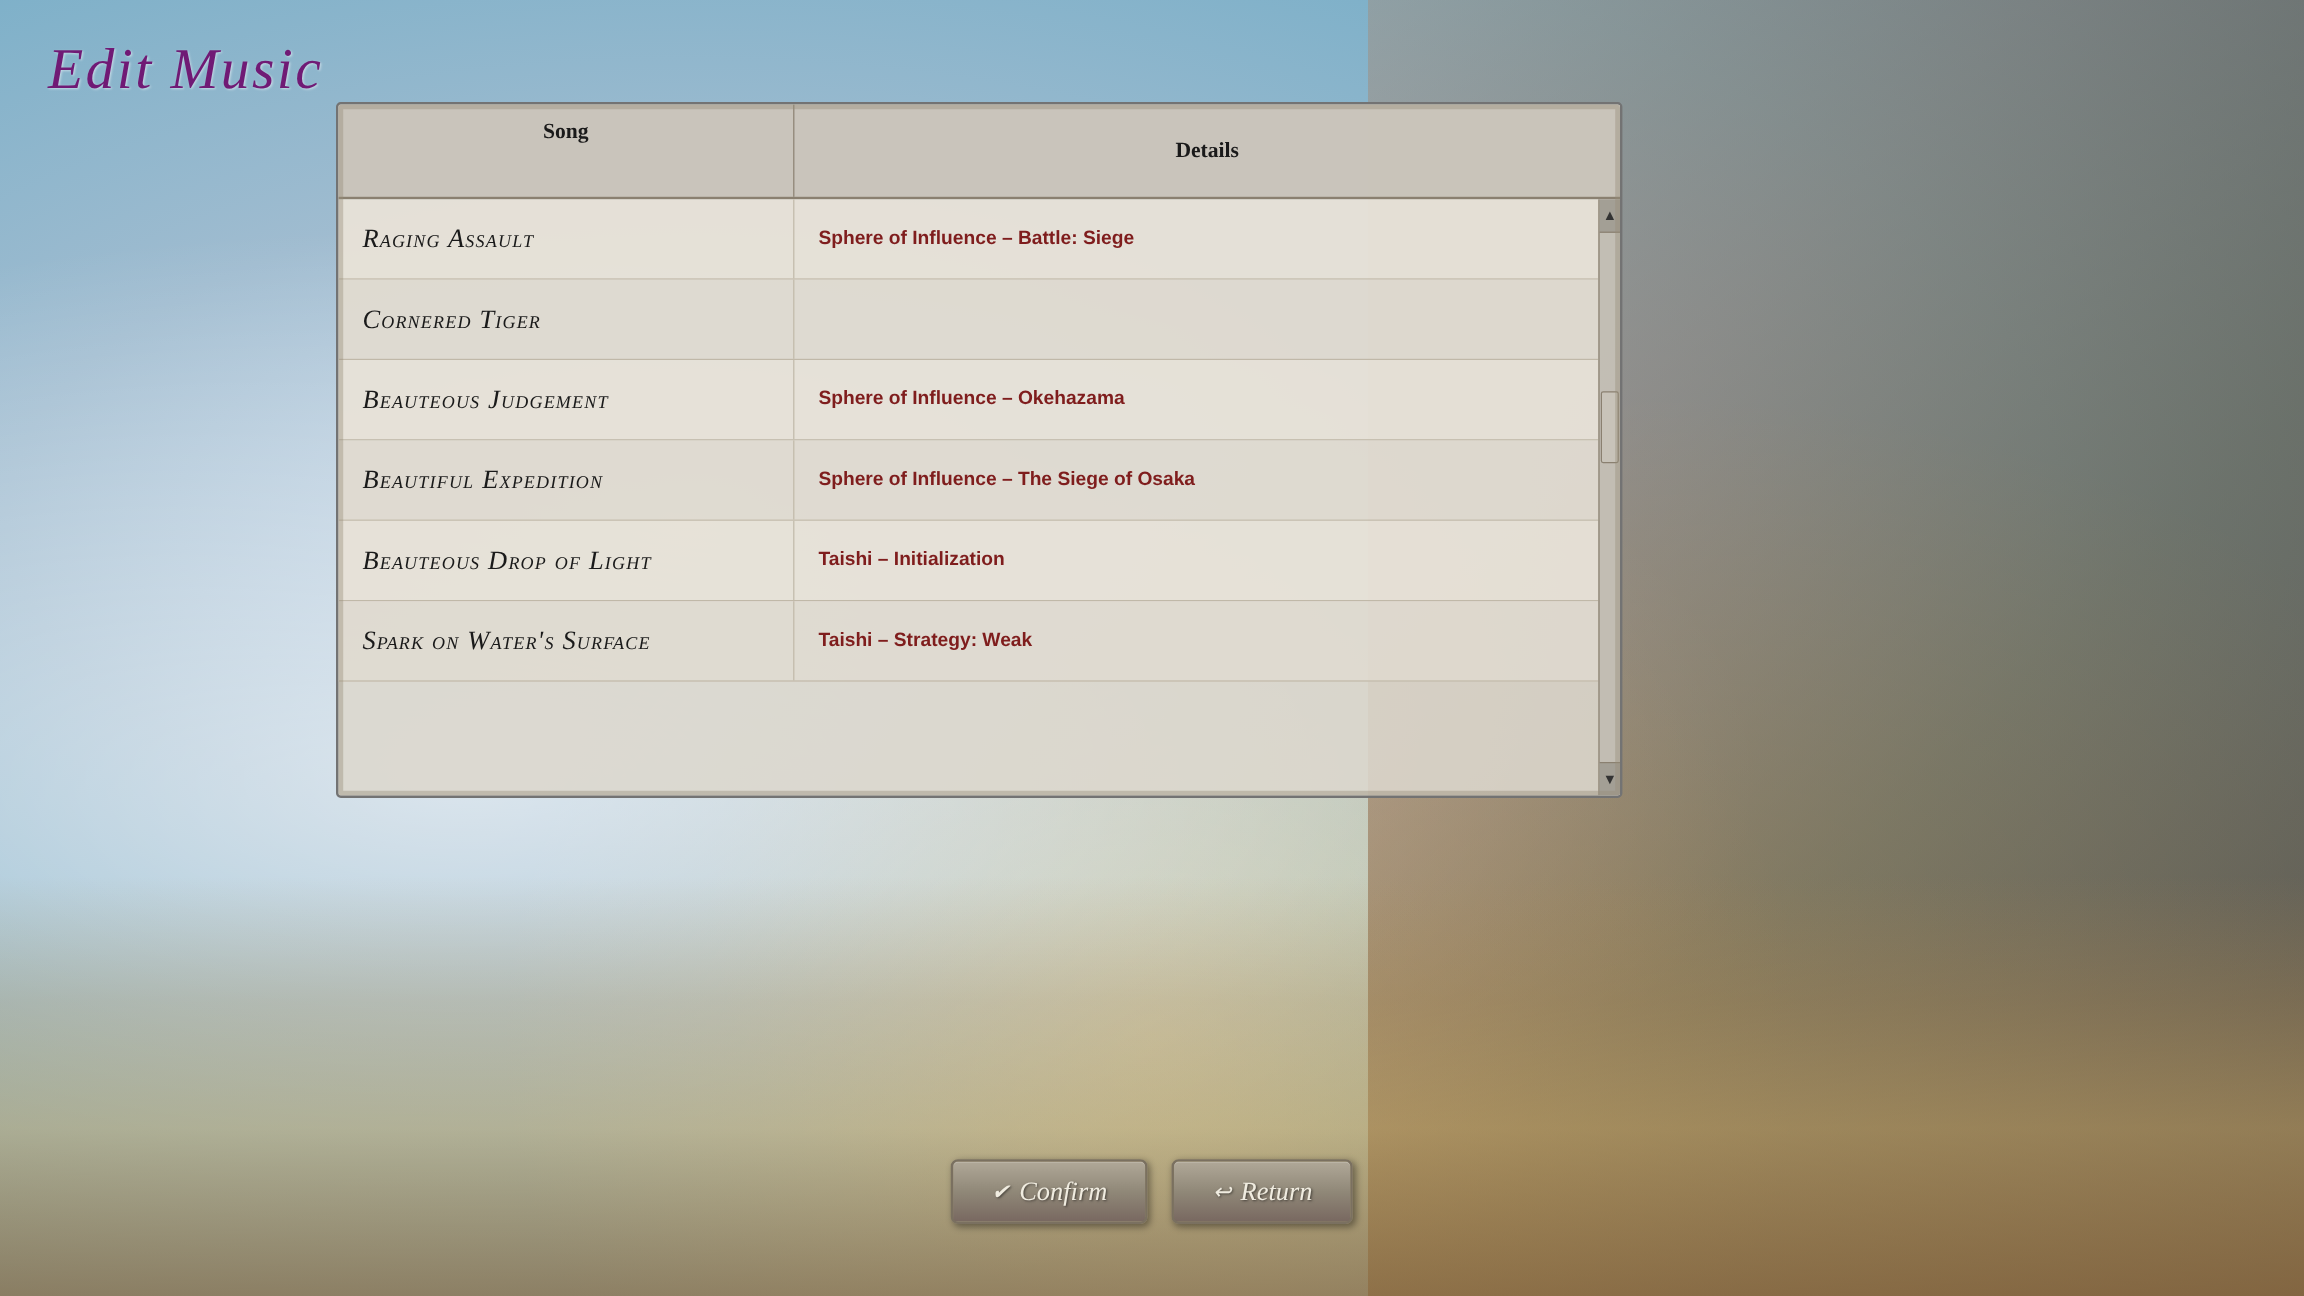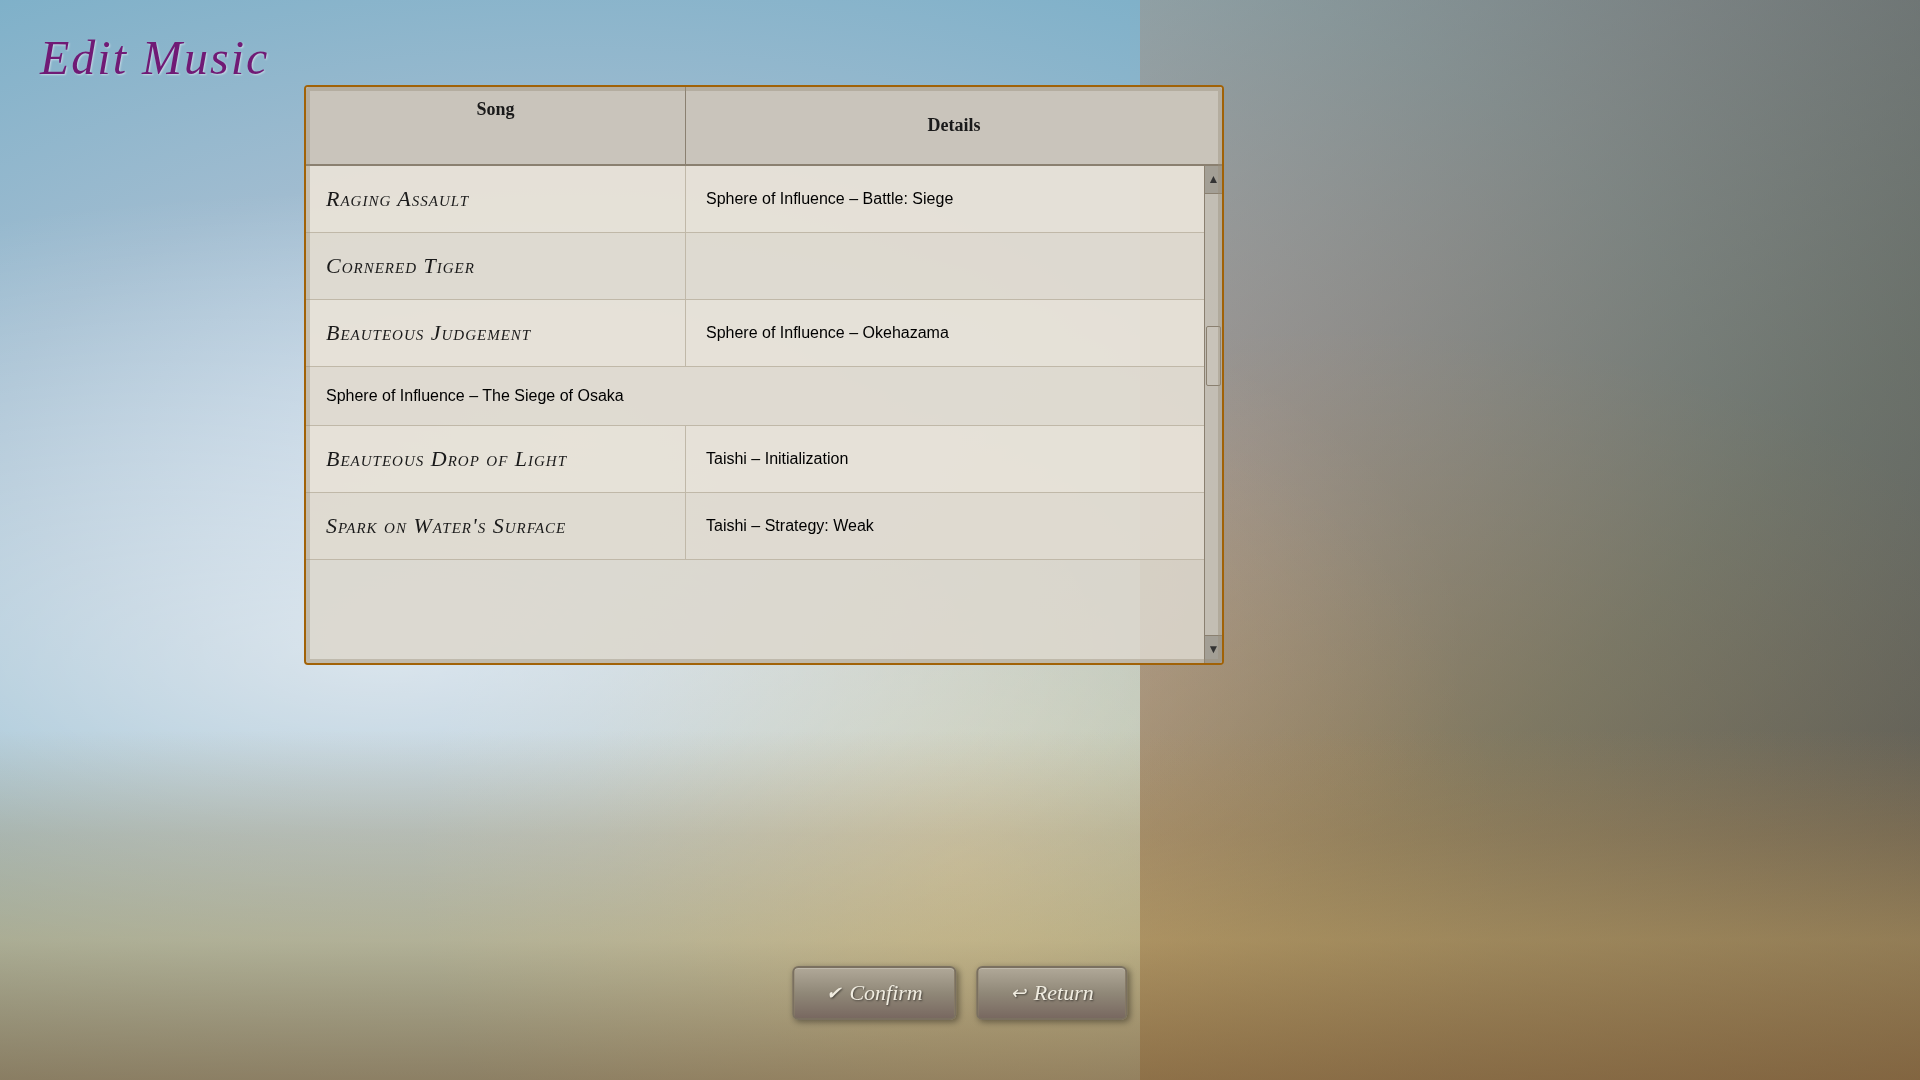--- a/index.html
+++ b/index.html
@@ -75,28 +75,27 @@
       font-family: 'Palatino Linotype', Palatino, Georgia, serif;
       text-shadow: 1px 1px 2px rgba(255,255,255,0.5);
       letter-spacing: 2px;
     }
 
     
     .main-panel {
       position: absolute;
       top: 85px;
       left: 280px;
-      width: 920px;
+      width: 1072px;
       height: 580px;
       background: rgba(220, 215, 205, 0.88);
-      border: 2px solid #a16207;
+      border: 2px solid #737373;
       border-radius: 4px;
       z-index: 10;
       overflow: hidden;
-      margin-left: 24px;
     }
 
     
     .music-table {
       width: 100%;
       height: 100%;
       display: flex;
       flex-direction: column;
     }
 
@@ -226,24 +225,25 @@
       display: flex;
       align-items: center;
       font-variant: small-caps;
       letter-spacing: 1px;
     }
 
     .row-details {
       flex: 1;
       padding: 20px 20px;
       font-size: 16px;
-      color: #000000;
+      color: #7f1d1d;
       font-family: Arial, sans-serif;
       display: flex;
       align-items: center;
+      font-weight: bold;
     }
 
     
     .bottom-buttons {
       position: absolute;
       bottom: 60px;
       left: 50%;
       transform: translateX(-50%);
       display: flex;
       gap: 20px;
@@ -307,20 +307,21 @@
             <div class="row-details">Sphere of Influence – Battle: Siege</div>
           </div>
           <div class="table-row">
             <div class="row-song">Cornered Tiger</div>
           </div>
           <div class="table-row">
             <div class="row-song">Beauteous Judgement</div>
             <div class="row-details">Sphere of Influence – Okehazama</div>
           </div>
           <div class="table-row">
+            <div class="row-song">Beautiful Expedition</div>
             <div class="row-details">Sphere of Influence – The Siege of Osaka</div>
           </div>
           <div class="table-row">
             <div class="row-song">Beauteous Drop of Light</div>
             <div class="row-details">Taishi – Initialization</div>
           </div>
           <div class="table-row">
             <div class="row-song">Spark on Water's Surface</div>
             <div class="row-details">Taishi – Strategy: Weak</div>
           </div>

